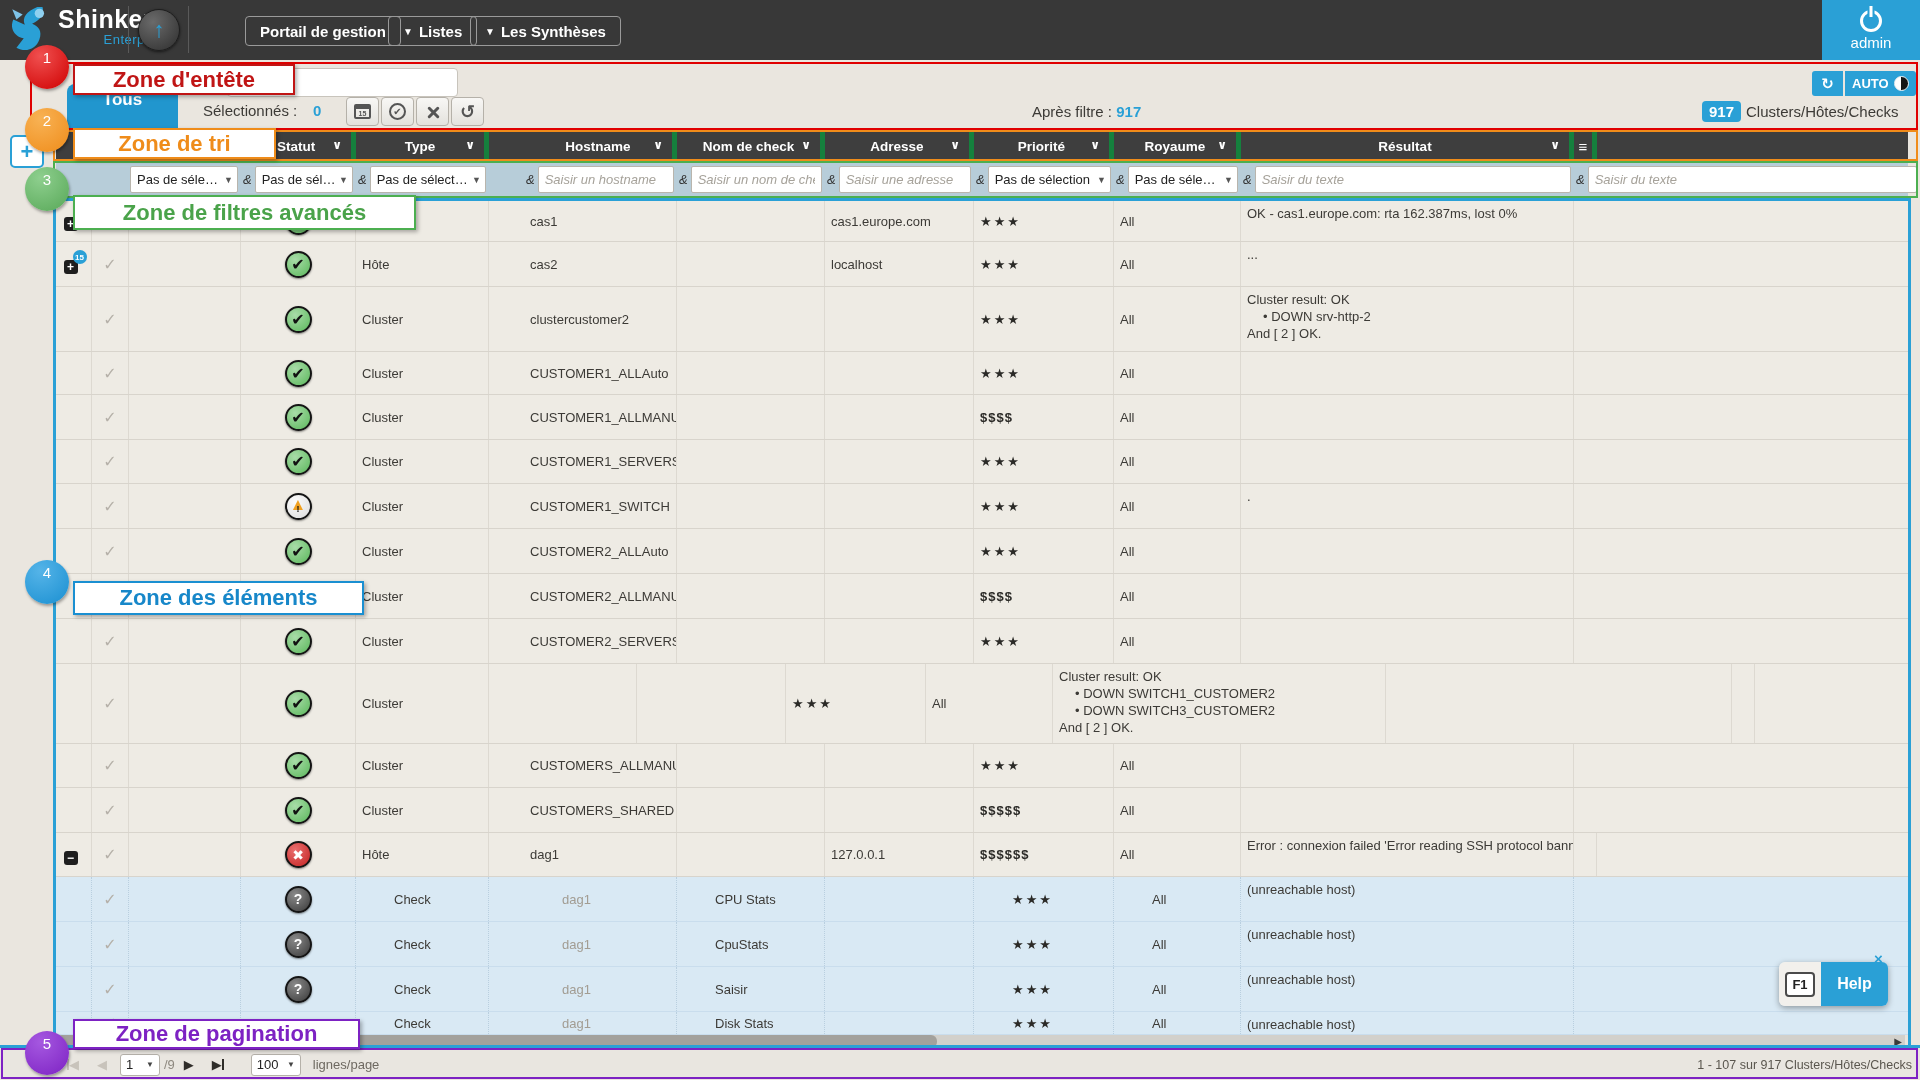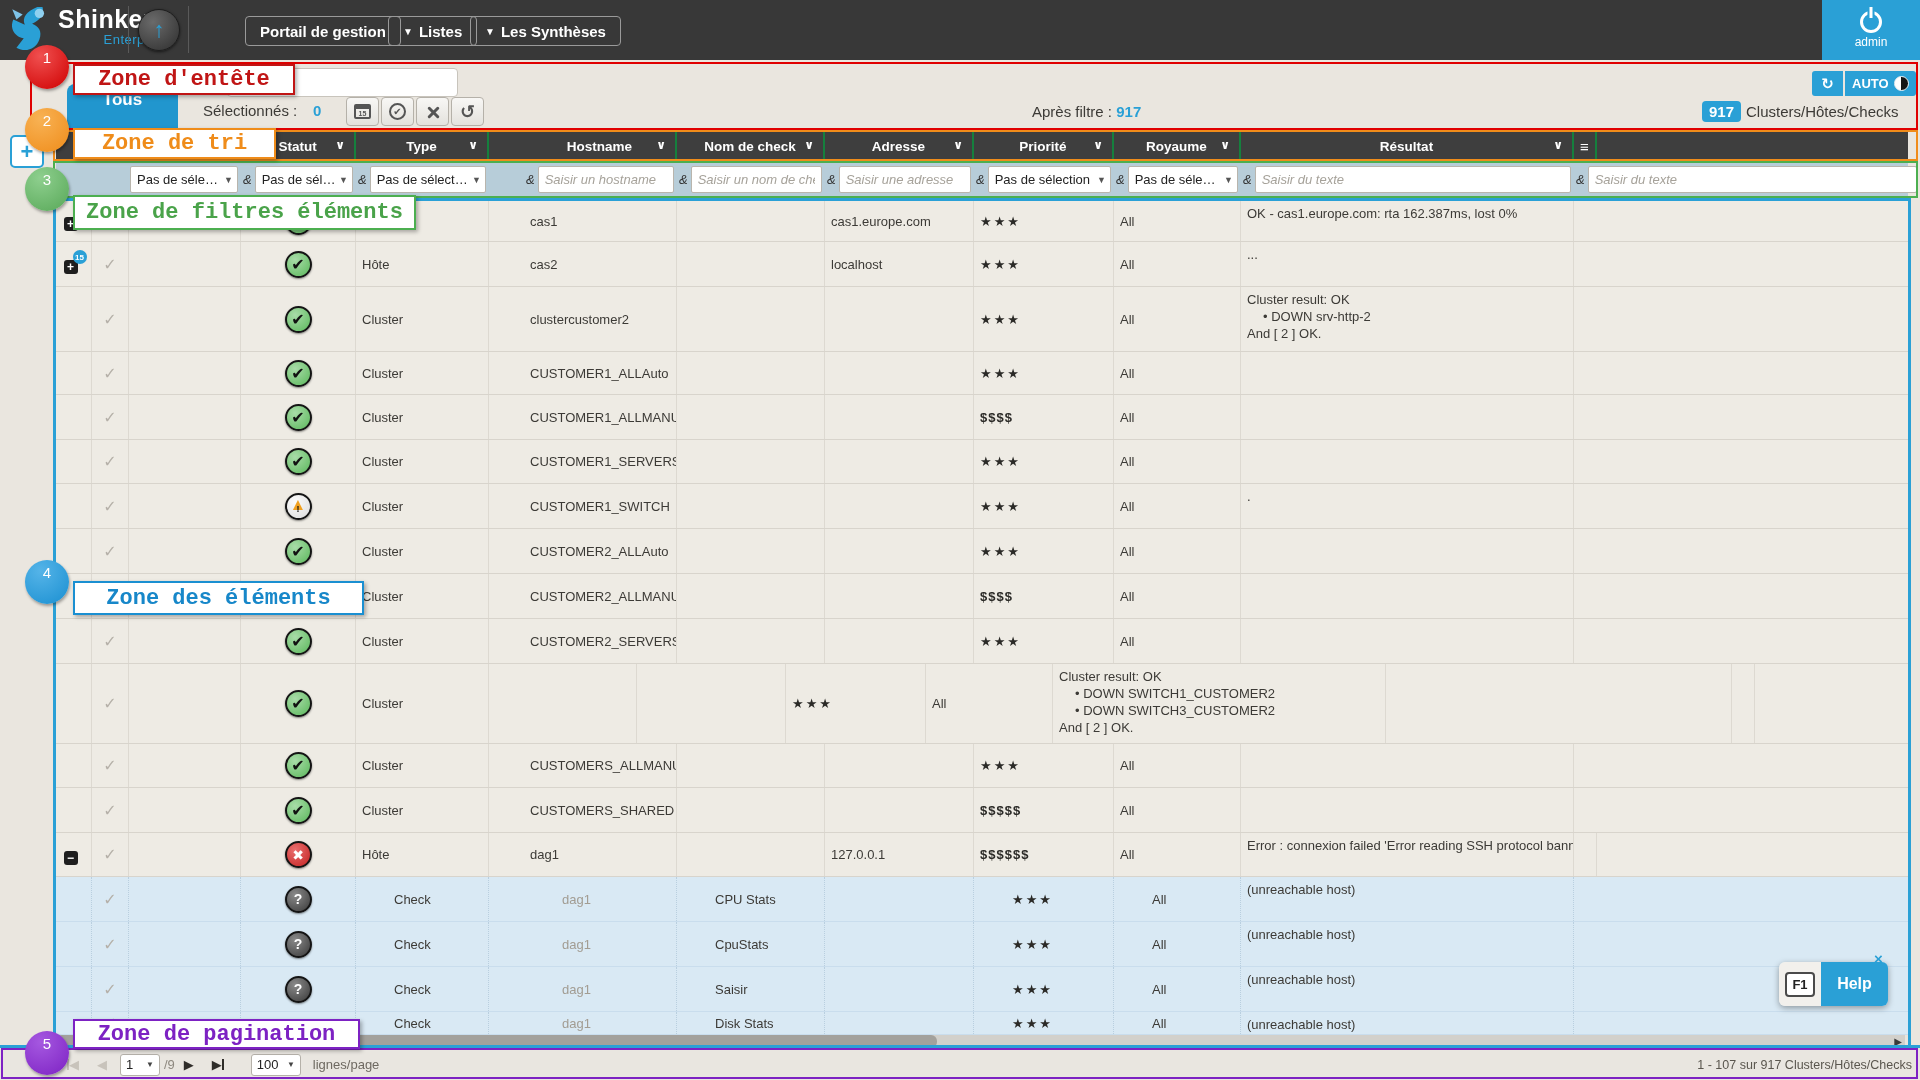--- a/index.html
+++ b/index.html
@@ -21,21 +21,21 @@
     box-shadow:0 1px 3px rgba(0,0,0,.6); cursor:pointer; }
   .nav-btn { position:absolute; top:16px; height:30px; border:1px solid #9a9a9a; border-radius:4px;
     color:#fff; font-size:15px; font-weight:bold; display:flex; align-items:center; justify-content:center;
     padding:0 14px; cursor:pointer; }
   .nav-caret { font-size:10px; margin-right:6px; }
   .admin-btn { position:absolute; right:0; top:0; width:98px; height:60px; background:#2aa0d6; color:#fff;
     display:flex; flex-direction:column; align-items:center; justify-content:center; cursor:pointer; }
   .pwr { position:relative; width:22px; height:22px; border:3px solid #fff; border-radius:50%; margin-bottom:2px; }
   .pwr::after { content:""; position:absolute; left:50%; top:-7px; transform:translateX(-50%);
     width:3px; height:11px; background:#fff; box-shadow:0 0 0 2px #2aa0d6; }
-  .admin-label { font-size:12px; }
+  .admin-label { font-size:15px; }
 
   
   .tab-tous { position:absolute; left:67px; top:84px; width:111px; height:47px; background:#2196ce;
     border-radius:8px 8px 0 0; color:#fff; font-size:17px; font-weight:bold; display:flex;
     align-items:flex-start; justify-content:center; padding-top:6px; cursor:pointer; }
   .search-input { position:absolute; left:227px; top:68px; width:231px; height:29px; background:#fff;
     border:1px solid #c8c4bc; border-radius:4px; padding:0 8px; font-size:13px; }
   .sel-label { position:absolute; left:203px; top:102px; font-size:15px; color:#3c3a36; }
   .sel-count { position:absolute; left:313px; top:102px; font-size:15px; color:#2aa0d6; font-weight:bold; }
   .hdr-iconbtn { position:absolute; top:97px; width:33px; height:29px; border:1px solid #b5b1a9; border-radius:4px;
@@ -69,21 +69,21 @@
     display:flex; align-items:center; justify-content:center; cursor:pointer; }
 
   
   .c-exp{width:36px;} .c-chk{width:37px;} .c-blank{width:112px;} .c-statut{width:115px;}
   .c-type{width:133px;} .c-host{width:153px;margin-left:35px;} .c-check{width:148px;} .c-adr{width:149px;}
   .c-prio{width:140px;} .c-roy{width:127px;} .c-res{width:333px;} .c-reslong{width:346px;} .c-menu{width:23px;}
 
   
   .thead { position:absolute; left:56px; top:131px; width:1852px; height:30px; display:flex; background:#3e3e3e; }
   .hcell { position:relative; height:30px; display:flex; align-items:center; justify-content:center;
-    border-right:2px solid #15803d; color:#fff; font-size:13.5px; font-weight:bold; cursor:pointer; flex-shrink:0; }
+    border-right:5px solid #15803d; color:#fff; font-size:13.5px; font-weight:bold; cursor:pointer; flex-shrink:0; }
   .chev { position:absolute; right:9px; top:7px; font-size:12px; font-weight:bold; color:#fff; }
   .menu-ic { color:#fff; font-size:15px; font-weight:bold; }
 
   
   .frow { position:absolute; left:56px; top:161px; width:1852px; height:37px; display:flex; background:#b7cdd9; }
   .fcell { height:37px; display:flex; align-items:center; padding:0 3px 0 1px; flex-shrink:0; }
   .amp { font-style:italic; font-size:13px; color:#333; padding:0 3px 0 1px; }
   .fselect { flex:1; min-width:0; background:#fff; border:1px solid #b9b5ad; border-radius:2px; height:27px;
     display:flex; align-items:center; justify-content:space-between; padding:0 4px 0 6px; font-size:13px;
     color:#222; cursor:pointer; overflow:hidden; white-space:nowrap; }
@@ -174,21 +174,21 @@
   .z-purple { border-color:#7d22c3; left:1px;   top:1048px; width:1917px; height:31px; }
   .acircle { position:absolute; width:44px; height:44px; border-radius:50%; color:#fff; font-size:15px;
     display:flex; align-items:flex-start; justify-content:center; padding-top:4px; z-index:5;
     box-shadow:1px 2px 3px rgba(0,0,0,.35); }
   .ac1 { left:25px; top:45px;   background:radial-gradient(circle at 35% 25%, #f05050, #cf0000); }
   .ac2 { left:25px; top:108px;  background:radial-gradient(circle at 35% 25%, #f8b254, #ef8c1a); }
   .ac3 { left:25px; top:167px;  background:radial-gradient(circle at 35% 25%, #8ecf8e, #58a858); }
   .ac4 { left:25px; top:560px;  background:radial-gradient(circle at 35% 25%, #55b4e8, #1a8fd1); }
   .ac5 { left:25px; top:1031px; background:radial-gradient(circle at 35% 25%, #a558e0, #7d22c3); }
   .albl { position:absolute; background:#fff; border:2px solid; box-shadow:2px 2px 4px rgba(0,0,0,.3);
-    display:flex; align-items:center; justify-content:center; font-size:22px; font-weight:bold; z-index:5;font-family:Liberation Mono, monospace; }
+    display:flex; align-items:center; justify-content:center; font-size:22px; font-weight:bold; z-index:5; }
   .al1 { left:73px; top:64px;   width:222px; height:31px; border-color:#c01515; color:#c01515; }
   .al2 { left:73px; top:128px;  width:203px; height:31px; border-color:#ef8c1a; color:#ef8c1a; }
   .al3 { left:73px; top:195px;  width:343px; height:35px; border-color:#4caf50; color:#4aa34a; }
   .al4 { left:73px; top:581px;  width:291px; height:34px; border-color:#1a8fd1; color:#1787c9; }
   .al5 { left:73px; top:1019px; width:287px; height:30px; border-color:#7d22c3; color:#7d22c3; }
 </style>
 </head>
 <body>
 
 <div id="stage">
@@ -962,17 +962,17 @@
   <div class="zone z-orange"></div>
   <div class="zone z-green"></div>
   <div class="zone z-purple"></div>
   <div class="acircle ac1">1</div>
   <div class="acircle ac2">2</div>
   <div class="acircle ac3">3</div>
   <div class="acircle ac4">4</div>
   <div class="acircle ac5">5</div>
   <div class="albl al1">Zone d'entête</div>
   <div class="albl al2">Zone de tri</div>
-  <div class="albl al3">Zone de filtres éléments</div>
+  <div class="albl al3">Zone de filtres avancés</div>
   <div class="albl al4">Zone des éléments</div>
   <div class="albl al5">Zone de pagination</div>
 
 </div>
 
 </body></html>

